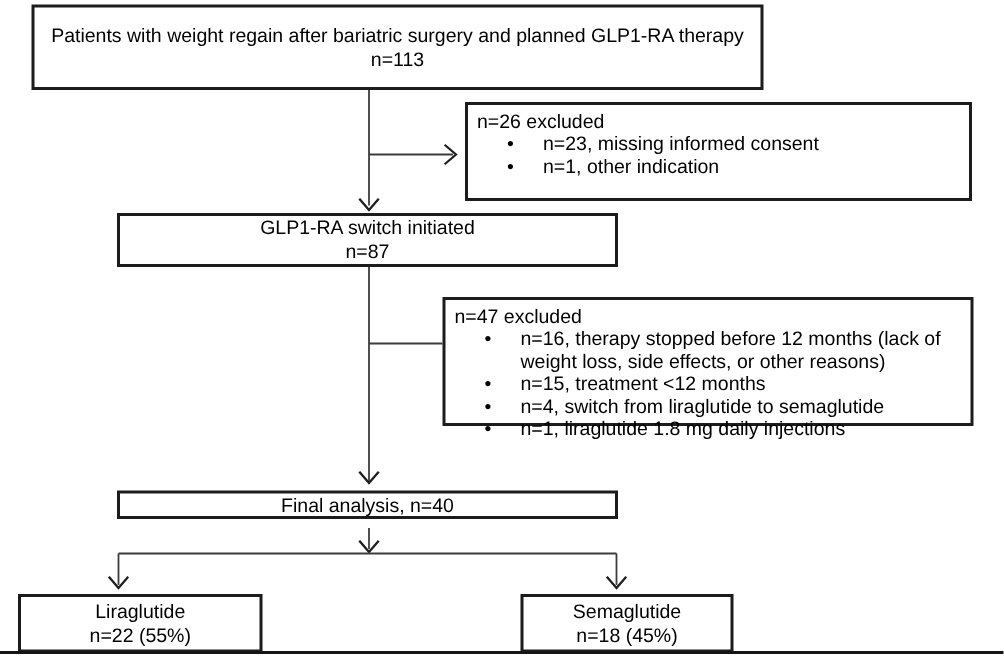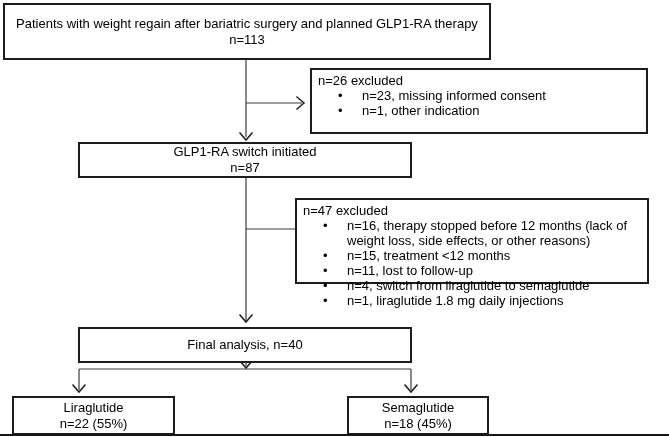--- a/index.html
+++ b/index.html
@@ -17,25 +17,25 @@
   .box {
     position: absolute; box-sizing: border-box;
     background: #ffffff; border: 2px solid #1c1c1c;
     z-index: 2; font-size: 13px;
   }
   .center-box {
     display: flex; flex-direction: column;
     align-items: center; justify-content: center;
     text-align: center; line-height: 16px;
   }
-  #box-enrollment { left: 3px;   top: 3px;   width: 488px; height: 57px; }
+  #box-enrollment { left: 21px;   top: 3px;   width: 488px; height: 57px; }
   #box-excl1      { left: 310px; top: 68px;  width: 338px; height: 66px; }
   #box-initiated  { left: 78px;  top: 142px; width: 334px; height: 36px; }
   #box-excl2      { left: 295px; top: 198px; width: 354px; height: 86px; }
-  #box-final      { left: 78px;  top: 327px; width: 334px; height: 36px; }
+  #box-final      { left: 78px;  top: 327px; width: 334px; height: 19px; }
   #box-lira       { left: 12px;  top: 396px; width: 163px; height: 39px; border-width: 2.5px; }
   #box-sema       { left: 347px; top: 396px; width: 142px; height: 39px; }
 
   .excl { padding: 3px 6px 3px 6px; line-height: 15px; text-align: left; }
   .excl ul { margin: 0; padding: 0; list-style: none; }
   .excl li { position: relative; padding-left: 44px; }
   .excl li::before { content: "\2022"; position: absolute; left: 20px; top: 0; }
 
   #bottom-rule {
     position: absolute; left: 0; top: 434px; width: 669px; height: 2px;
@@ -89,21 +89,20 @@
   <div id="box-initiated" class="box center-box">
     <div>GLP1-RA switch initiated</div>
     <div>n=87</div>
   </div>
 
   <div id="box-excl2" class="box excl">
     <div>n=47 excluded</div>
     <ul>
       <li>n=16, therapy stopped before 12 months (lack of weight loss, side effects, or other reasons)</li>
       <li>n=15, treatment &lt;12 months</li>
-      <li>n=11, lost to follow-up</li>
       <li>n=4, switch from liraglutide to semaglutide</li>
       <li>n=1, liraglutide 1.8 mg daily injections</li>
     </ul>
   </div>
 
   <div id="box-final" class="box center-box">
     <div>Final analysis, n=40</div>
   </div>
 
   <div id="box-lira" class="box center-box">

